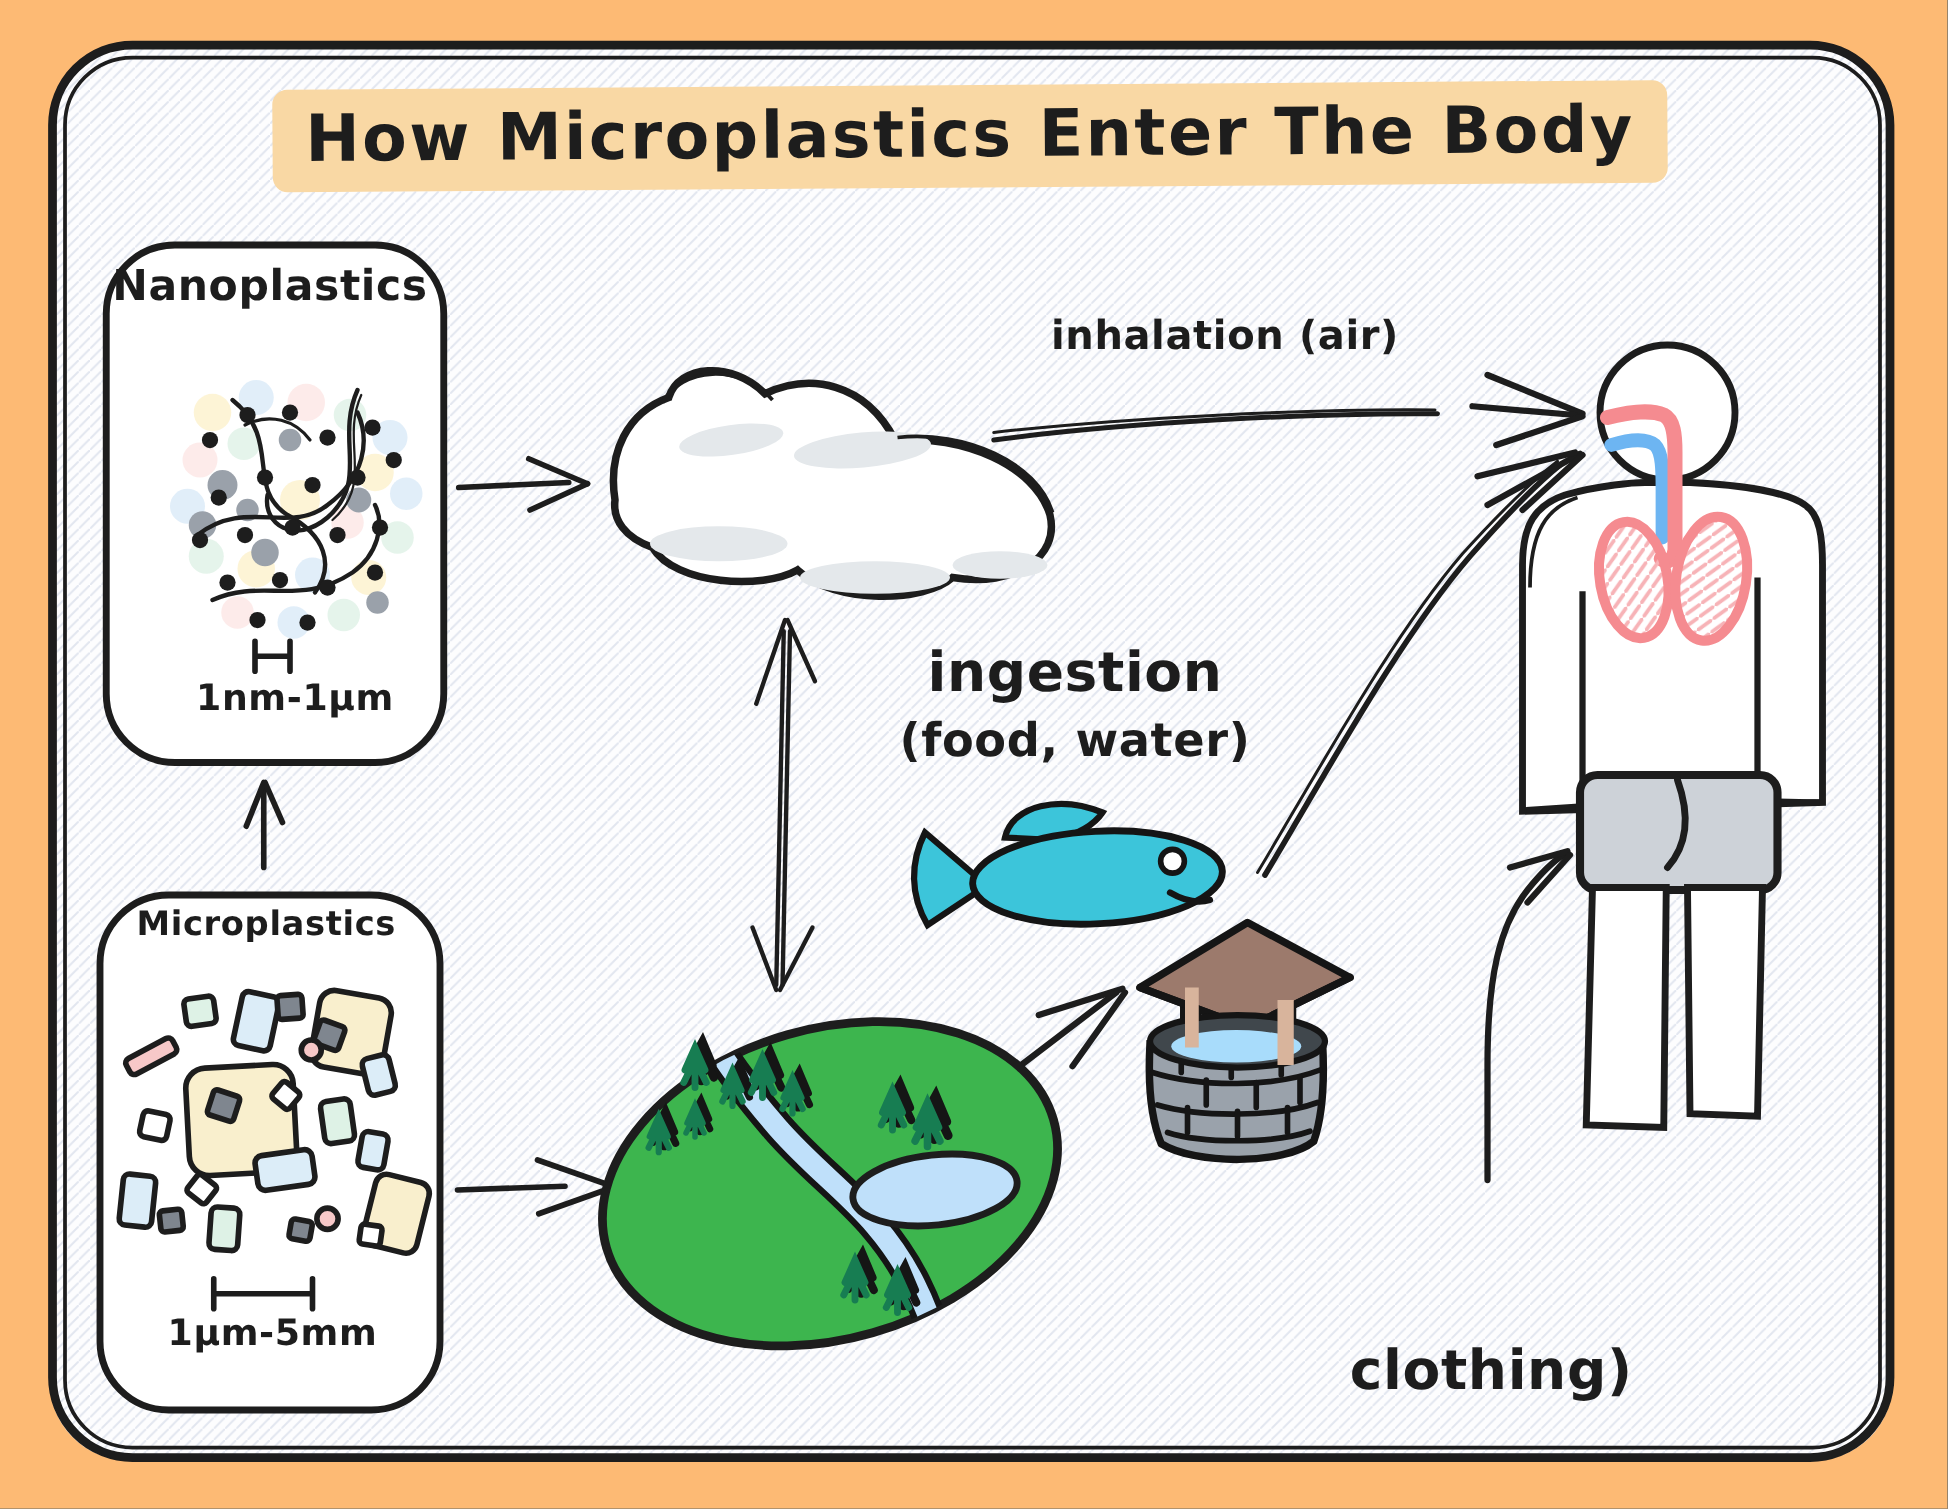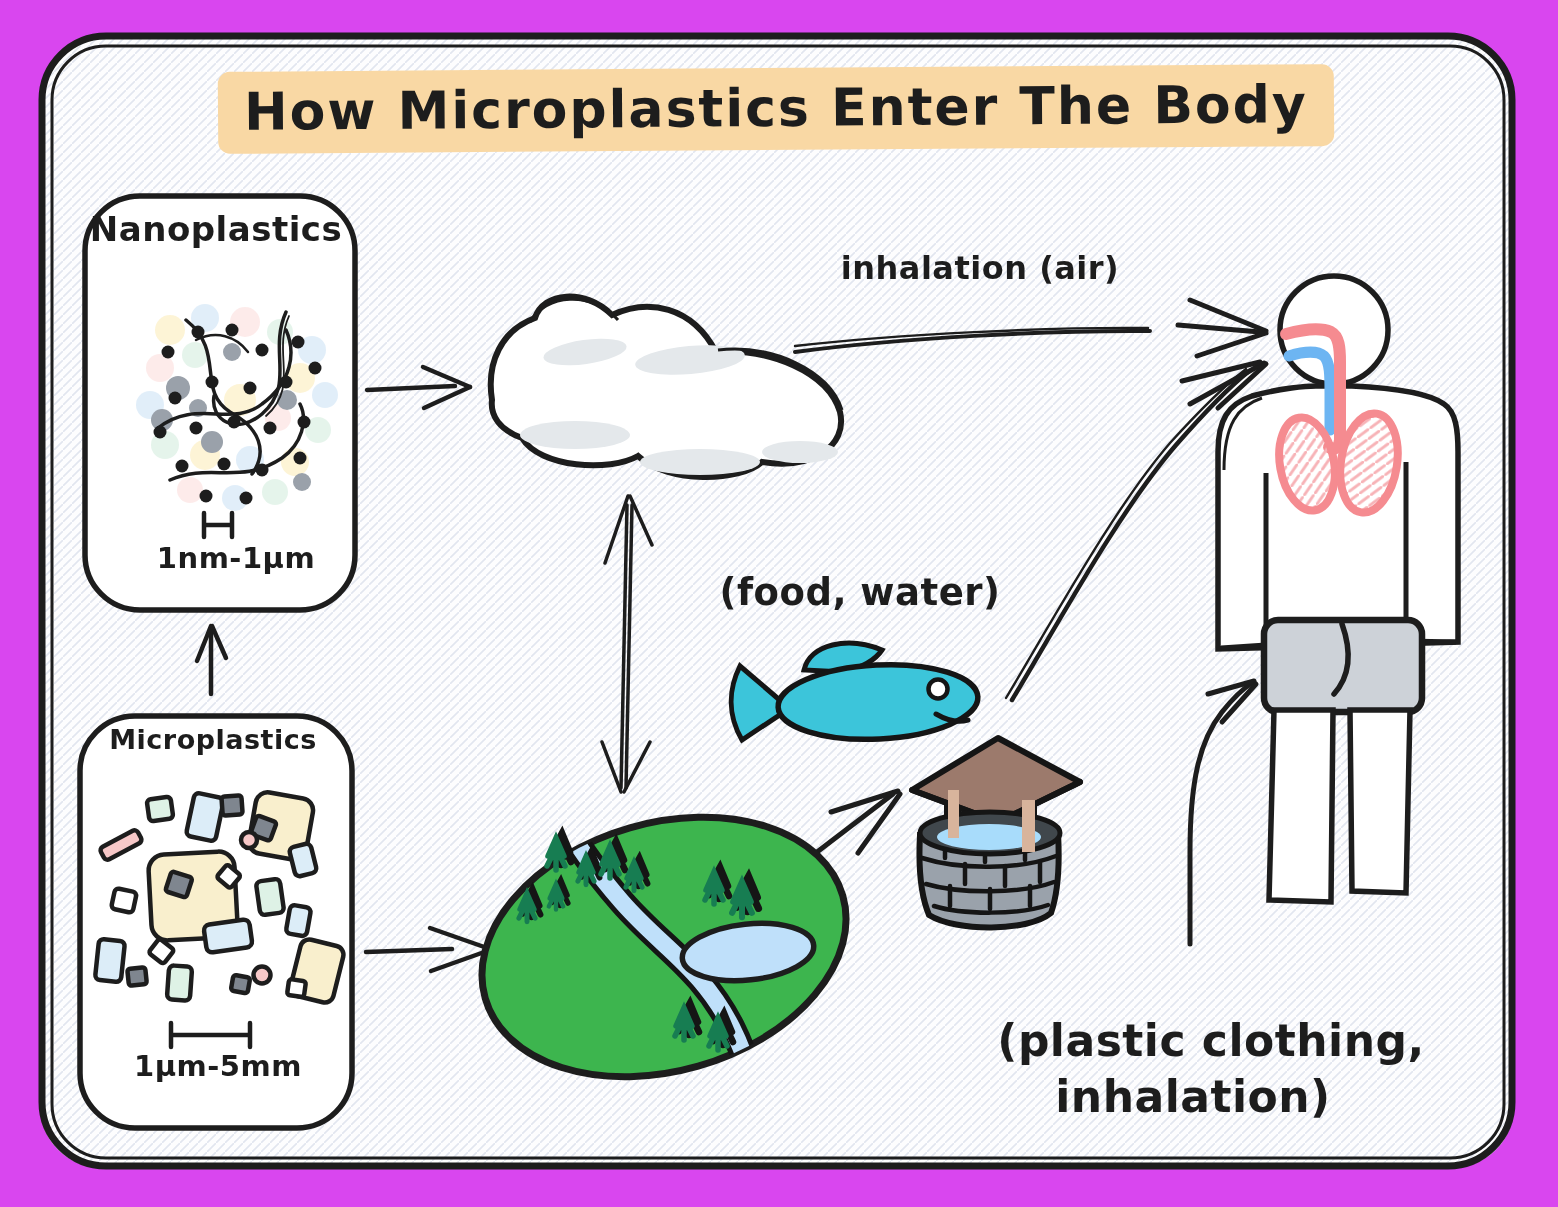--- a/index.html
+++ b/index.html
@@ -1,16 +1,16 @@
 <!DOCTYPE html>
 <html><head>
 <meta charset="utf-8">
 <style>
   html,body{margin:0;padding:0;background:#4a5b62;}
-  .stage{position:relative;width:1558px;height:1207px;background:#d946ef;overflow:hidden;
+  .stage{position:relative;width:1558px;height:1207px;background:#fdba74;overflow:hidden;
          font-family:"DejaVu Sans","Liberation Sans",sans-serif;}
   .stage svg{position:absolute;left:0;top:0;}
   .lbl{position:absolute;display:flex;align-items:center;justify-content:center;
        text-align:center;color:#1d1d1d;font-weight:700;line-height:1.1;
        letter-spacing:.5px;white-space:nowrap;}
   .title{left:218px;top:68px;width:1116px;height:82px;font-size:52px;
          background:#f9d8a4;border-radius:12px;transform:rotate(-.4deg);letter-spacing:2px;}
   .nano-label{left:90px;top:208px;width:252px;height:44px;font-size:34px;}
   .nano-size{left:116px;top:540px;width:240px;height:38px;font-size:29px;}
   .micro-label{left:85px;top:718px;width:256px;height:44px;font-size:27px;}
@@ -277,17 +277,17 @@
     <path d="M1350 710 L1410 710 L1406 893 L1352 891 Z" fill="#ffffff" stroke="#1d1d1d" stroke-width="5.5"></path>
   </g>
 </svg>
 
 <div class="lbl title">How Microplastics Enter The Body</div>
 <div class="lbl nano-label">Nanoplastics</div>
 <div class="lbl nano-size">1nm-1µm</div>
 <div class="lbl micro-label">Microplastics</div>
 <div class="lbl micro-size">1µm-5mm</div>
 <div class="lbl inhalation">inhalation (air)</div>
+<div class="lbl ingestion-1">ingestion</div>
 <div class="lbl ingestion-2">(food, water)</div>
-<div class="lbl absorption-2">(plastic clothing,</div>
-<div class="lbl absorption-3">inhalation)</div>
+<div class="lbl absorption-3">clothing)</div>
 
 </div>
 
 </body></html>

